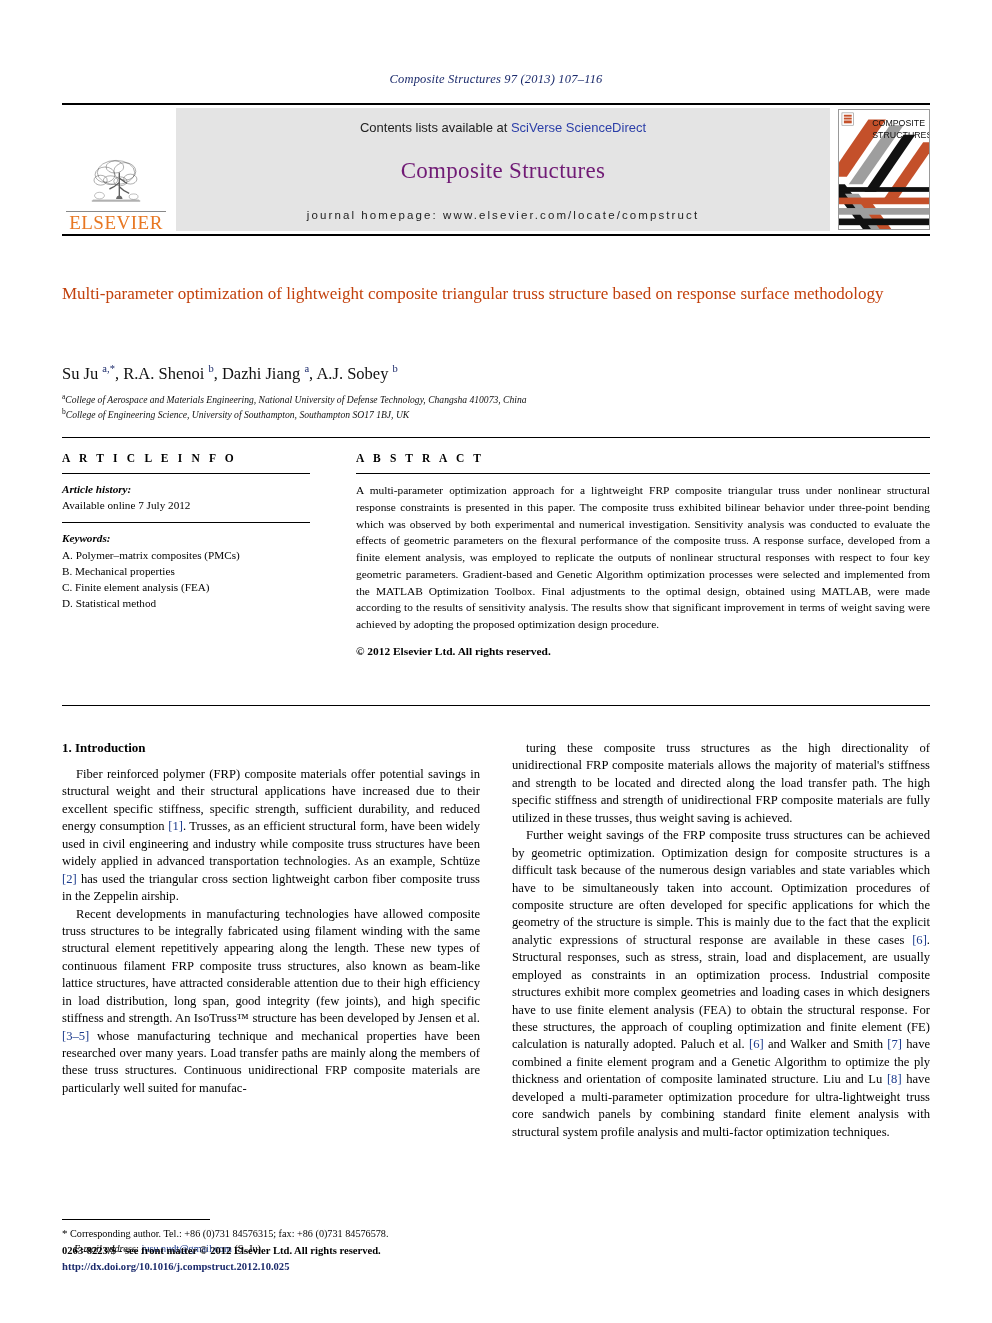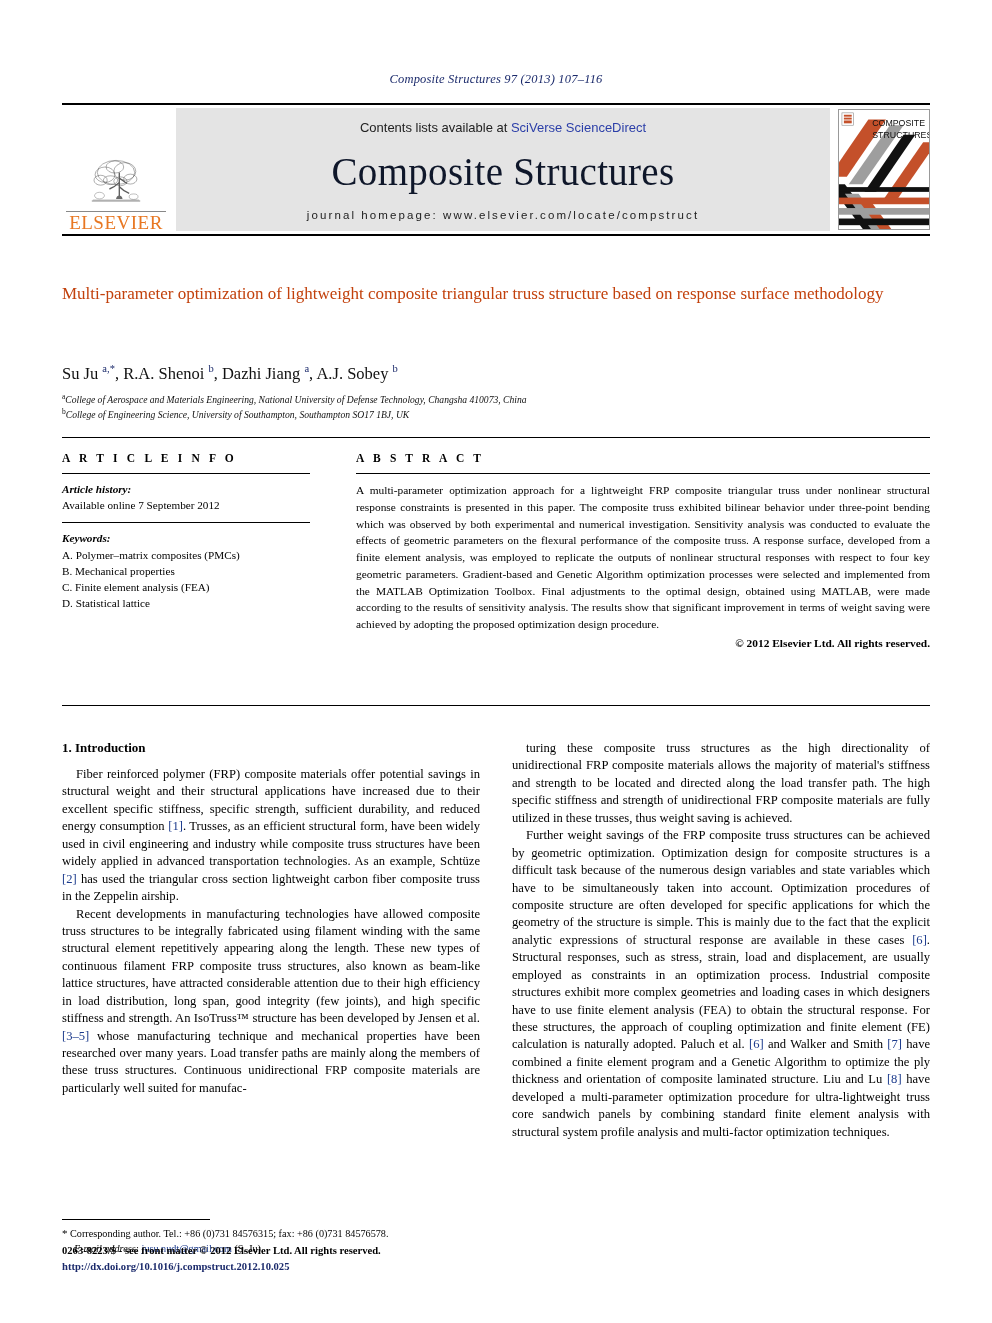--- a/index.html
+++ b/index.html
@@ -90,22 +90,22 @@
   .contents-line {
     font-family: "Liberation Sans", sans-serif;
     font-size: 13px;
     color: #222;
   }
   .contents-line .sd-link {
     color: #2b3ea8;
   }
   .journal-name {
     font-family: "Liberation Serif", serif;
-    font-size: 39px;
-    color: #0f172a;
+    font-size: 23px;
+    color: #701a75;
     letter-spacing: 0.3px;
     margin-top: -2px;
   }
   .homepage-line {
     font-family: "Liberation Sans", sans-serif;
     font-size: 11.5px;
     color: #222;
     letter-spacing: 2.1px;
   }
   .cover-thumb {
@@ -177,23 +177,22 @@
   .info-block .lbl { font-style: italic; font-weight: bold; }
   .info-block p { margin: 0; }
   .keywords-hr { margin-top: 9px; width: 248px; border-top: 1.1px solid #000; }
   .abstract-body {
     padding-top: 8px;
     font-size: 11.4px;
     line-height: 1.47;
     text-align: justify;
   }
   .copyright {
-    text-align: right;
     font-weight: bold;
-    margin-top: 4px;
+    margin-top: 12px;
     font-size: 11.4px;
   }
   .rule-under-abs {
     position: absolute;
     left: 62px; top: 705px;
     width: 868px;
     border-top: 1.2px solid #000;
   }
 
   
@@ -321,29 +320,29 @@
   </div>
 
   <div class="rule-under-authors"></div>
 
   <div class="infoabs">
     <div class="col-info">
       <div class="sec-head">A R T I C L E    I N F O</div>
       <div class="hr-thin small"></div>
       <div class="info-block">
         <p class="lbl">Article history:</p>
-        <p>Available online 7 September 2012</p>
+        <p>Available online 7 July 2012</p>
       </div>
       <div class="keywords-hr"></div>
       <div class="info-block">
         <p class="lbl">Keywords:</p>
         <p>A. Polymer–matrix composites (PMCs)</p>
         <p>B. Mechanical properties</p>
         <p>C. Finite element analysis (FEA)</p>
-        <p>D. Statistical lattice</p>
+        <p>D. Statistical method</p>
       </div>
     </div>
     <div class="col-gap"></div>
     <div class="col-abs">
       <div class="sec-head">A B S T R A C T</div>
       <div class="hr-thin"></div>
       <div class="abstract-body">A multi-parameter optimization approach for a lightweight FRP composite triangular truss under nonlinear structural response constraints is presented in this paper. The composite truss exhibited bilinear behavior under three-point bending which was observed by both experimental and numerical investigation. Sensitivity analysis was conducted to evaluate the effects of geometric parameters on the flexural performance of the composite truss. A response surface, developed from a finite element analysis, was employed to replicate the outputs of nonlinear structural responses with respect to four key geometric parameters. Gradient-based and Genetic Algorithm optimization processes were selected and implemented from the MATLAB Optimization Toolbox. Final adjustments to the optimal design, obtained using MATLAB, were made according to the results of sensitivity analysis. The results show that significant improvement in terms of weight saving were achieved by adopting the proposed optimization design procedure.</div>
       <div class="copyright">© 2012 Elsevier Ltd. All rights reserved.</div>
     </div>
   </div>

